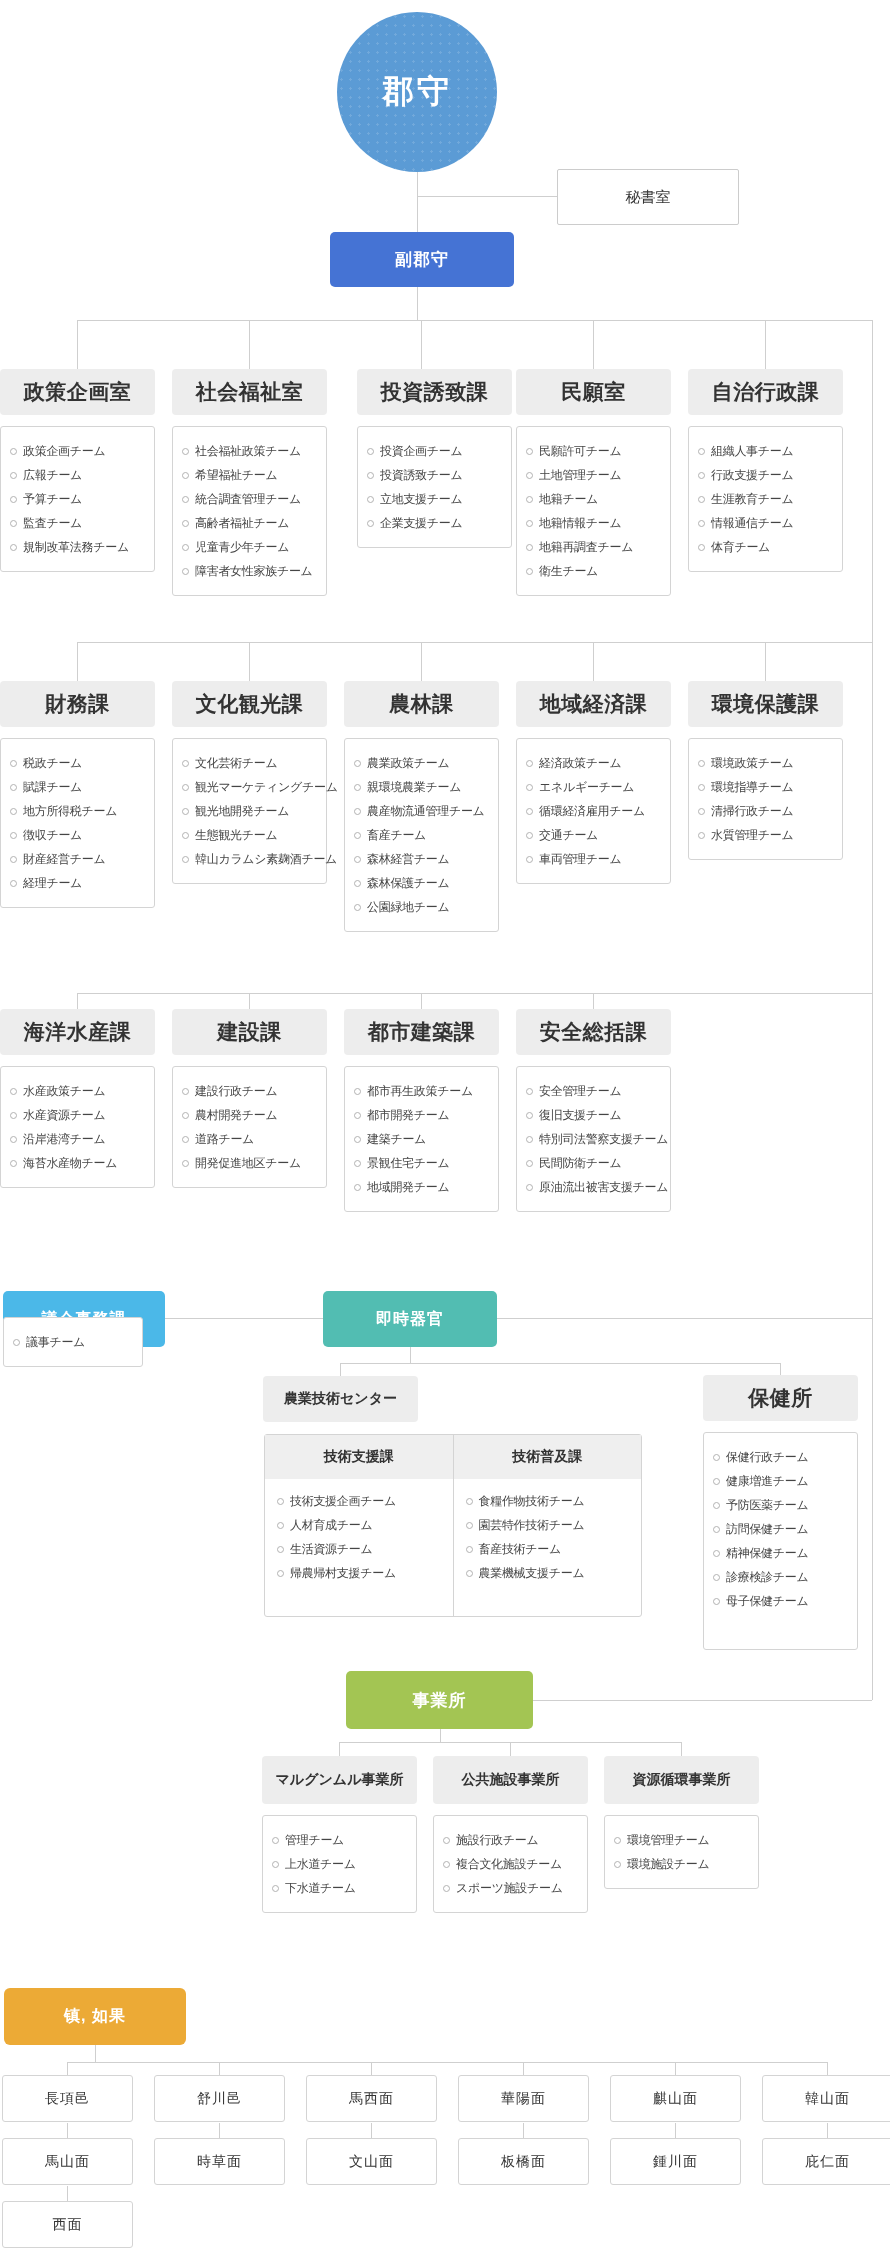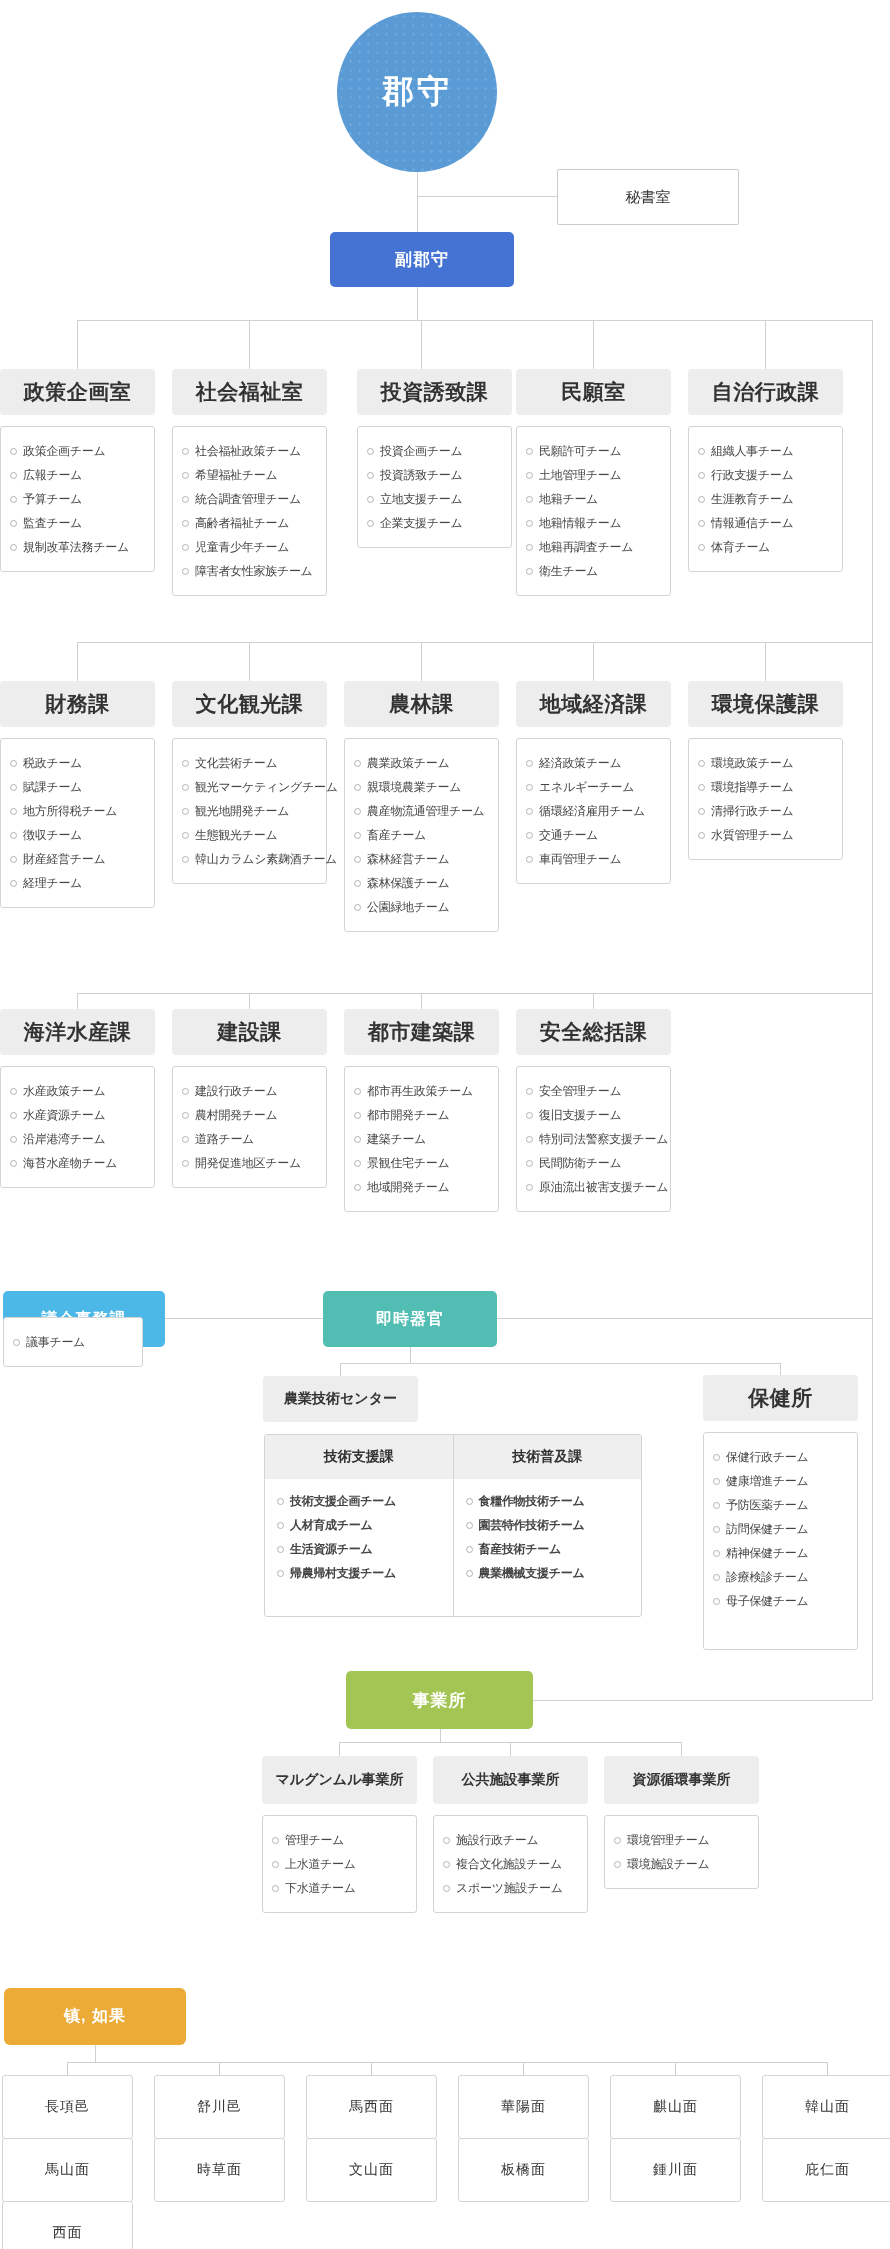--- a/index.html
+++ b/index.html
@@ -42,25 +42,25 @@
   .div-box{
     position:absolute;left:264px;top:1434px;width:376px;min-height:181px;
     background:#fff;border:1px solid #d4d4d4;border-radius:3px;display:flex;
   }
   .division{flex:1;display:flex;flex-direction:column;}
   .division + .division{border-left:1px solid #d4d4d4;}
   .division-header{
     background:#efefef;height:44px;display:flex;align-items:center;justify-content:center;
     font-size:14px;font-weight:700;color:#333;
   }
-  .division .div-list{padding:10px 6px 12px 12px;font-weight:bold;}
+  .division .div-list{padding:10px 6px 12px 12px;}
   
   .town-row{position:absolute;display:flex;gap:21px;}
   .town-box{
-    width:131px;height:64px;background:#fff;border:1px solid #d4d4d4;border-radius:3px;
+    width:131px;height:47px;background:#fff;border:1px solid #d4d4d4;border-radius:3px;
     display:flex;align-items:center;justify-content:center;
     font-size:14px;color:#333;letter-spacing:1px;box-sizing:border-box;
   }
 </style>
 </head>
 <body>
 
 <div class="canvas">
 
   <div class="line" style="left:417px;top:172px;width:1px;height:60px;"></div>

